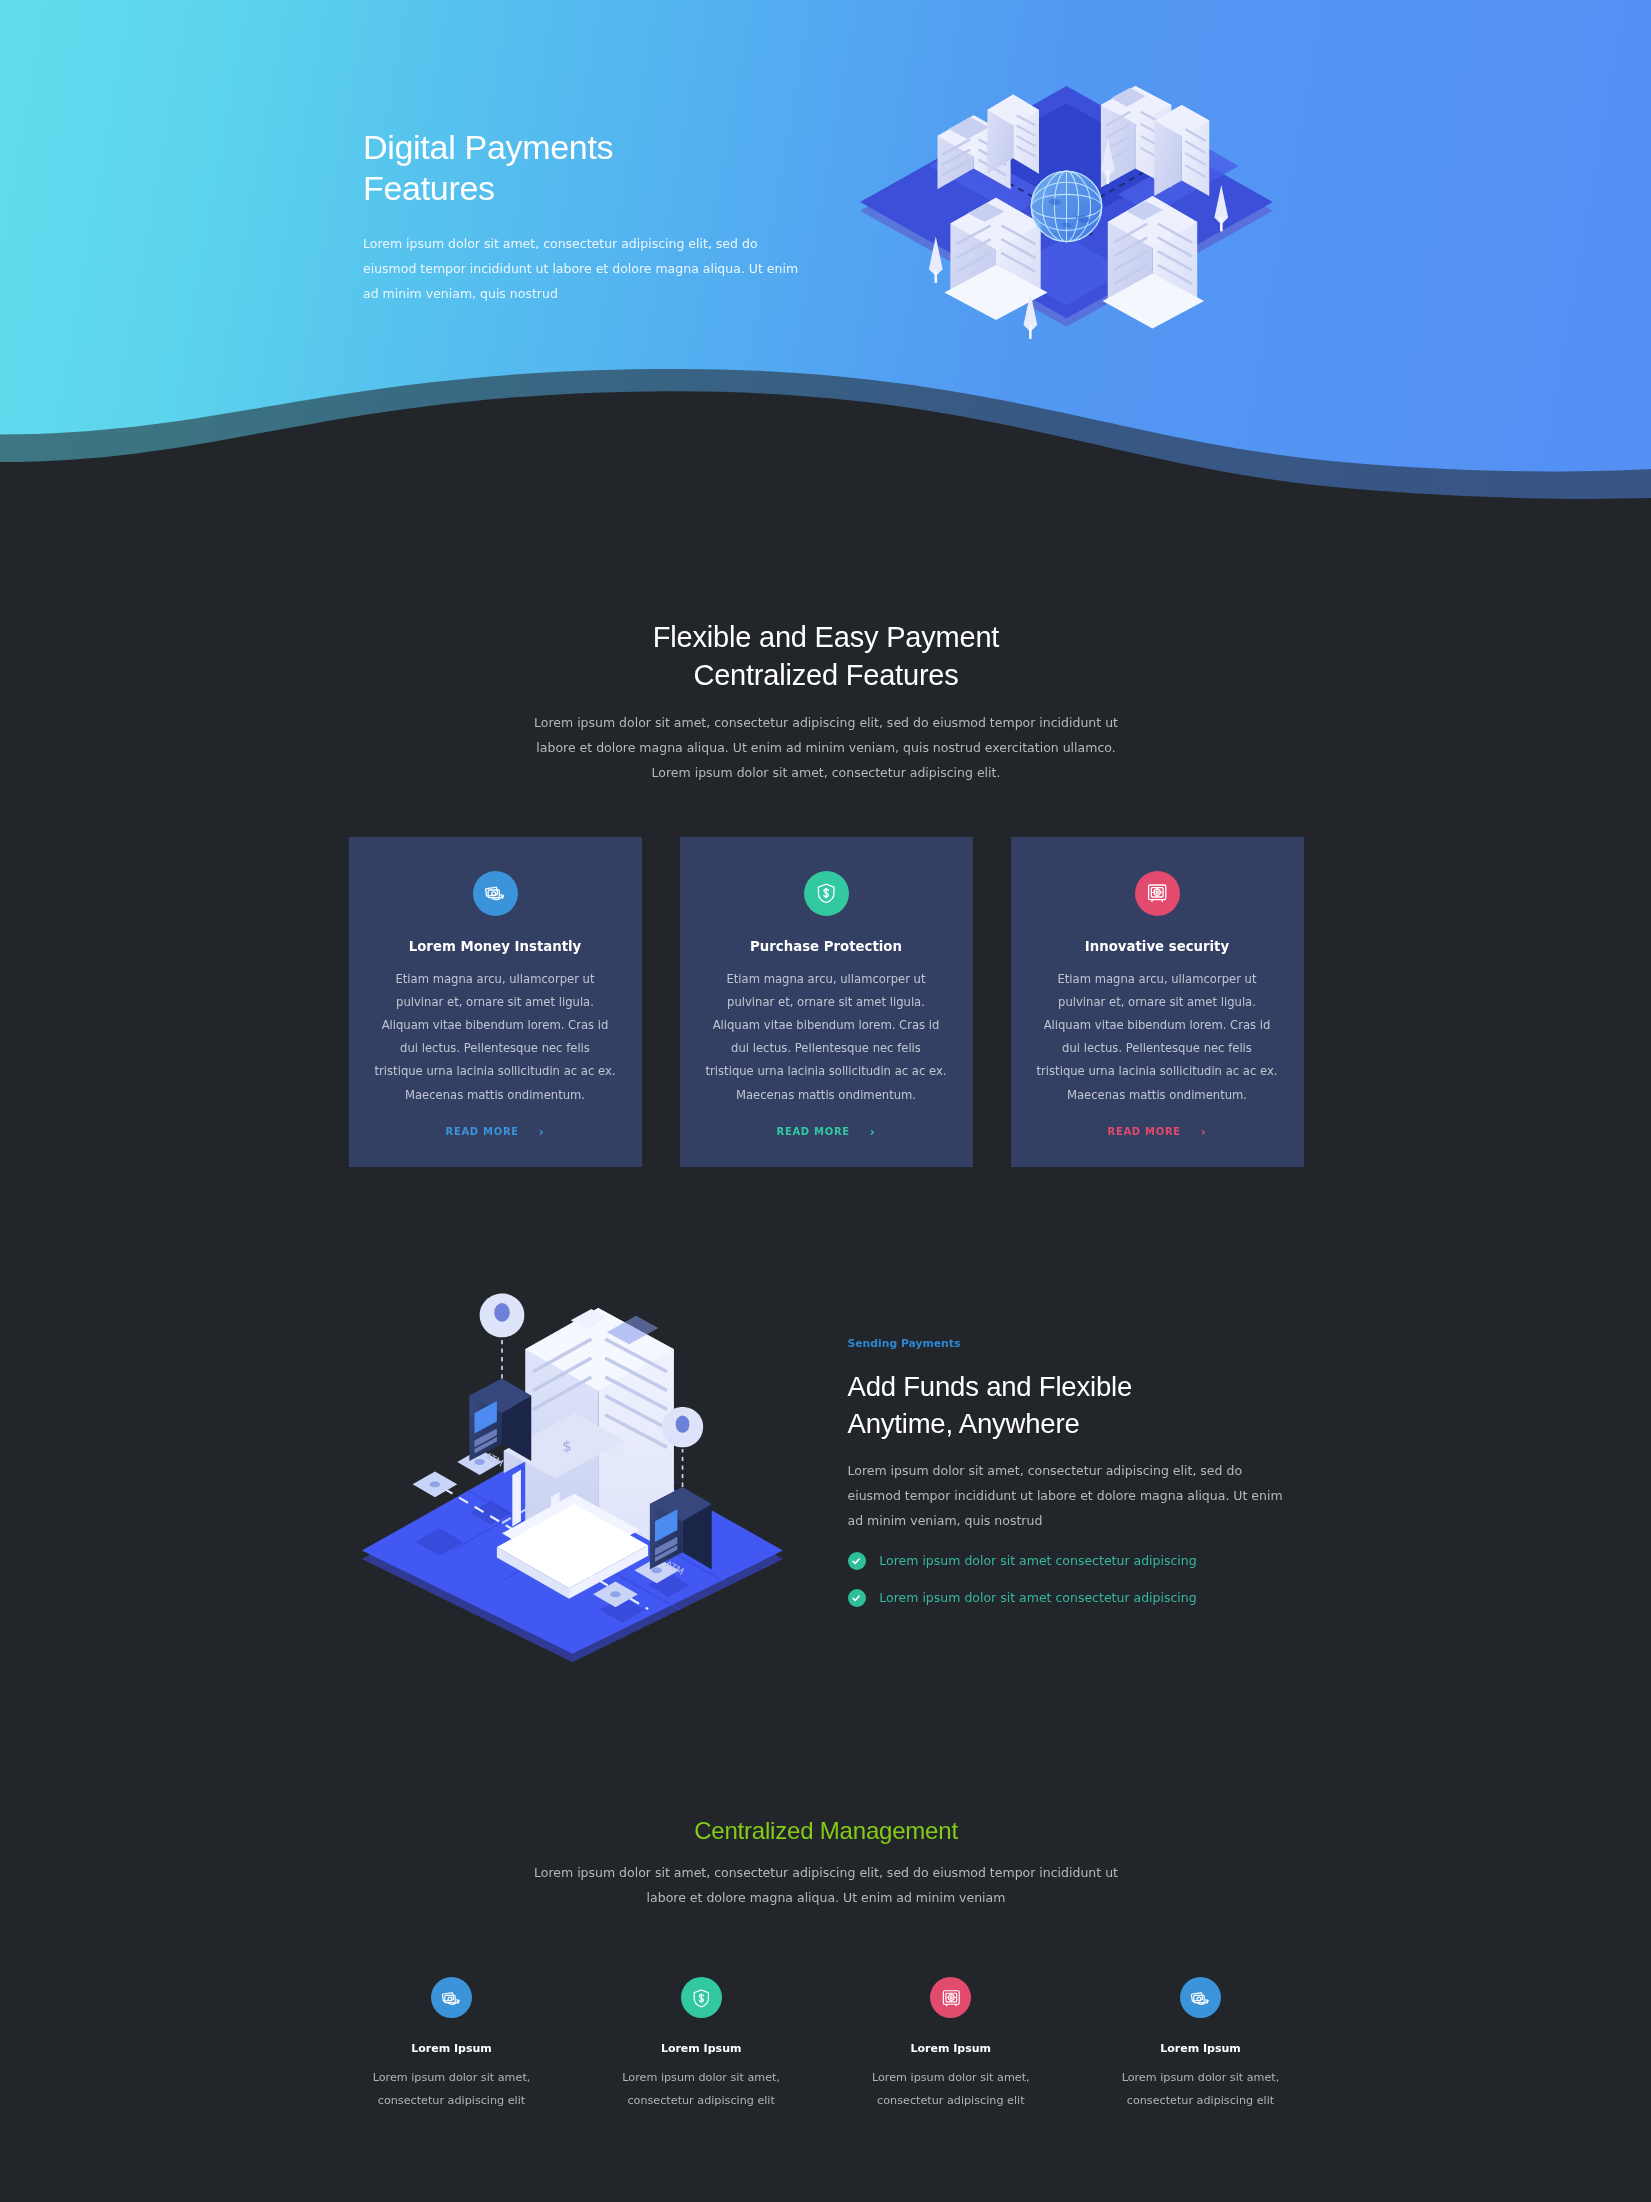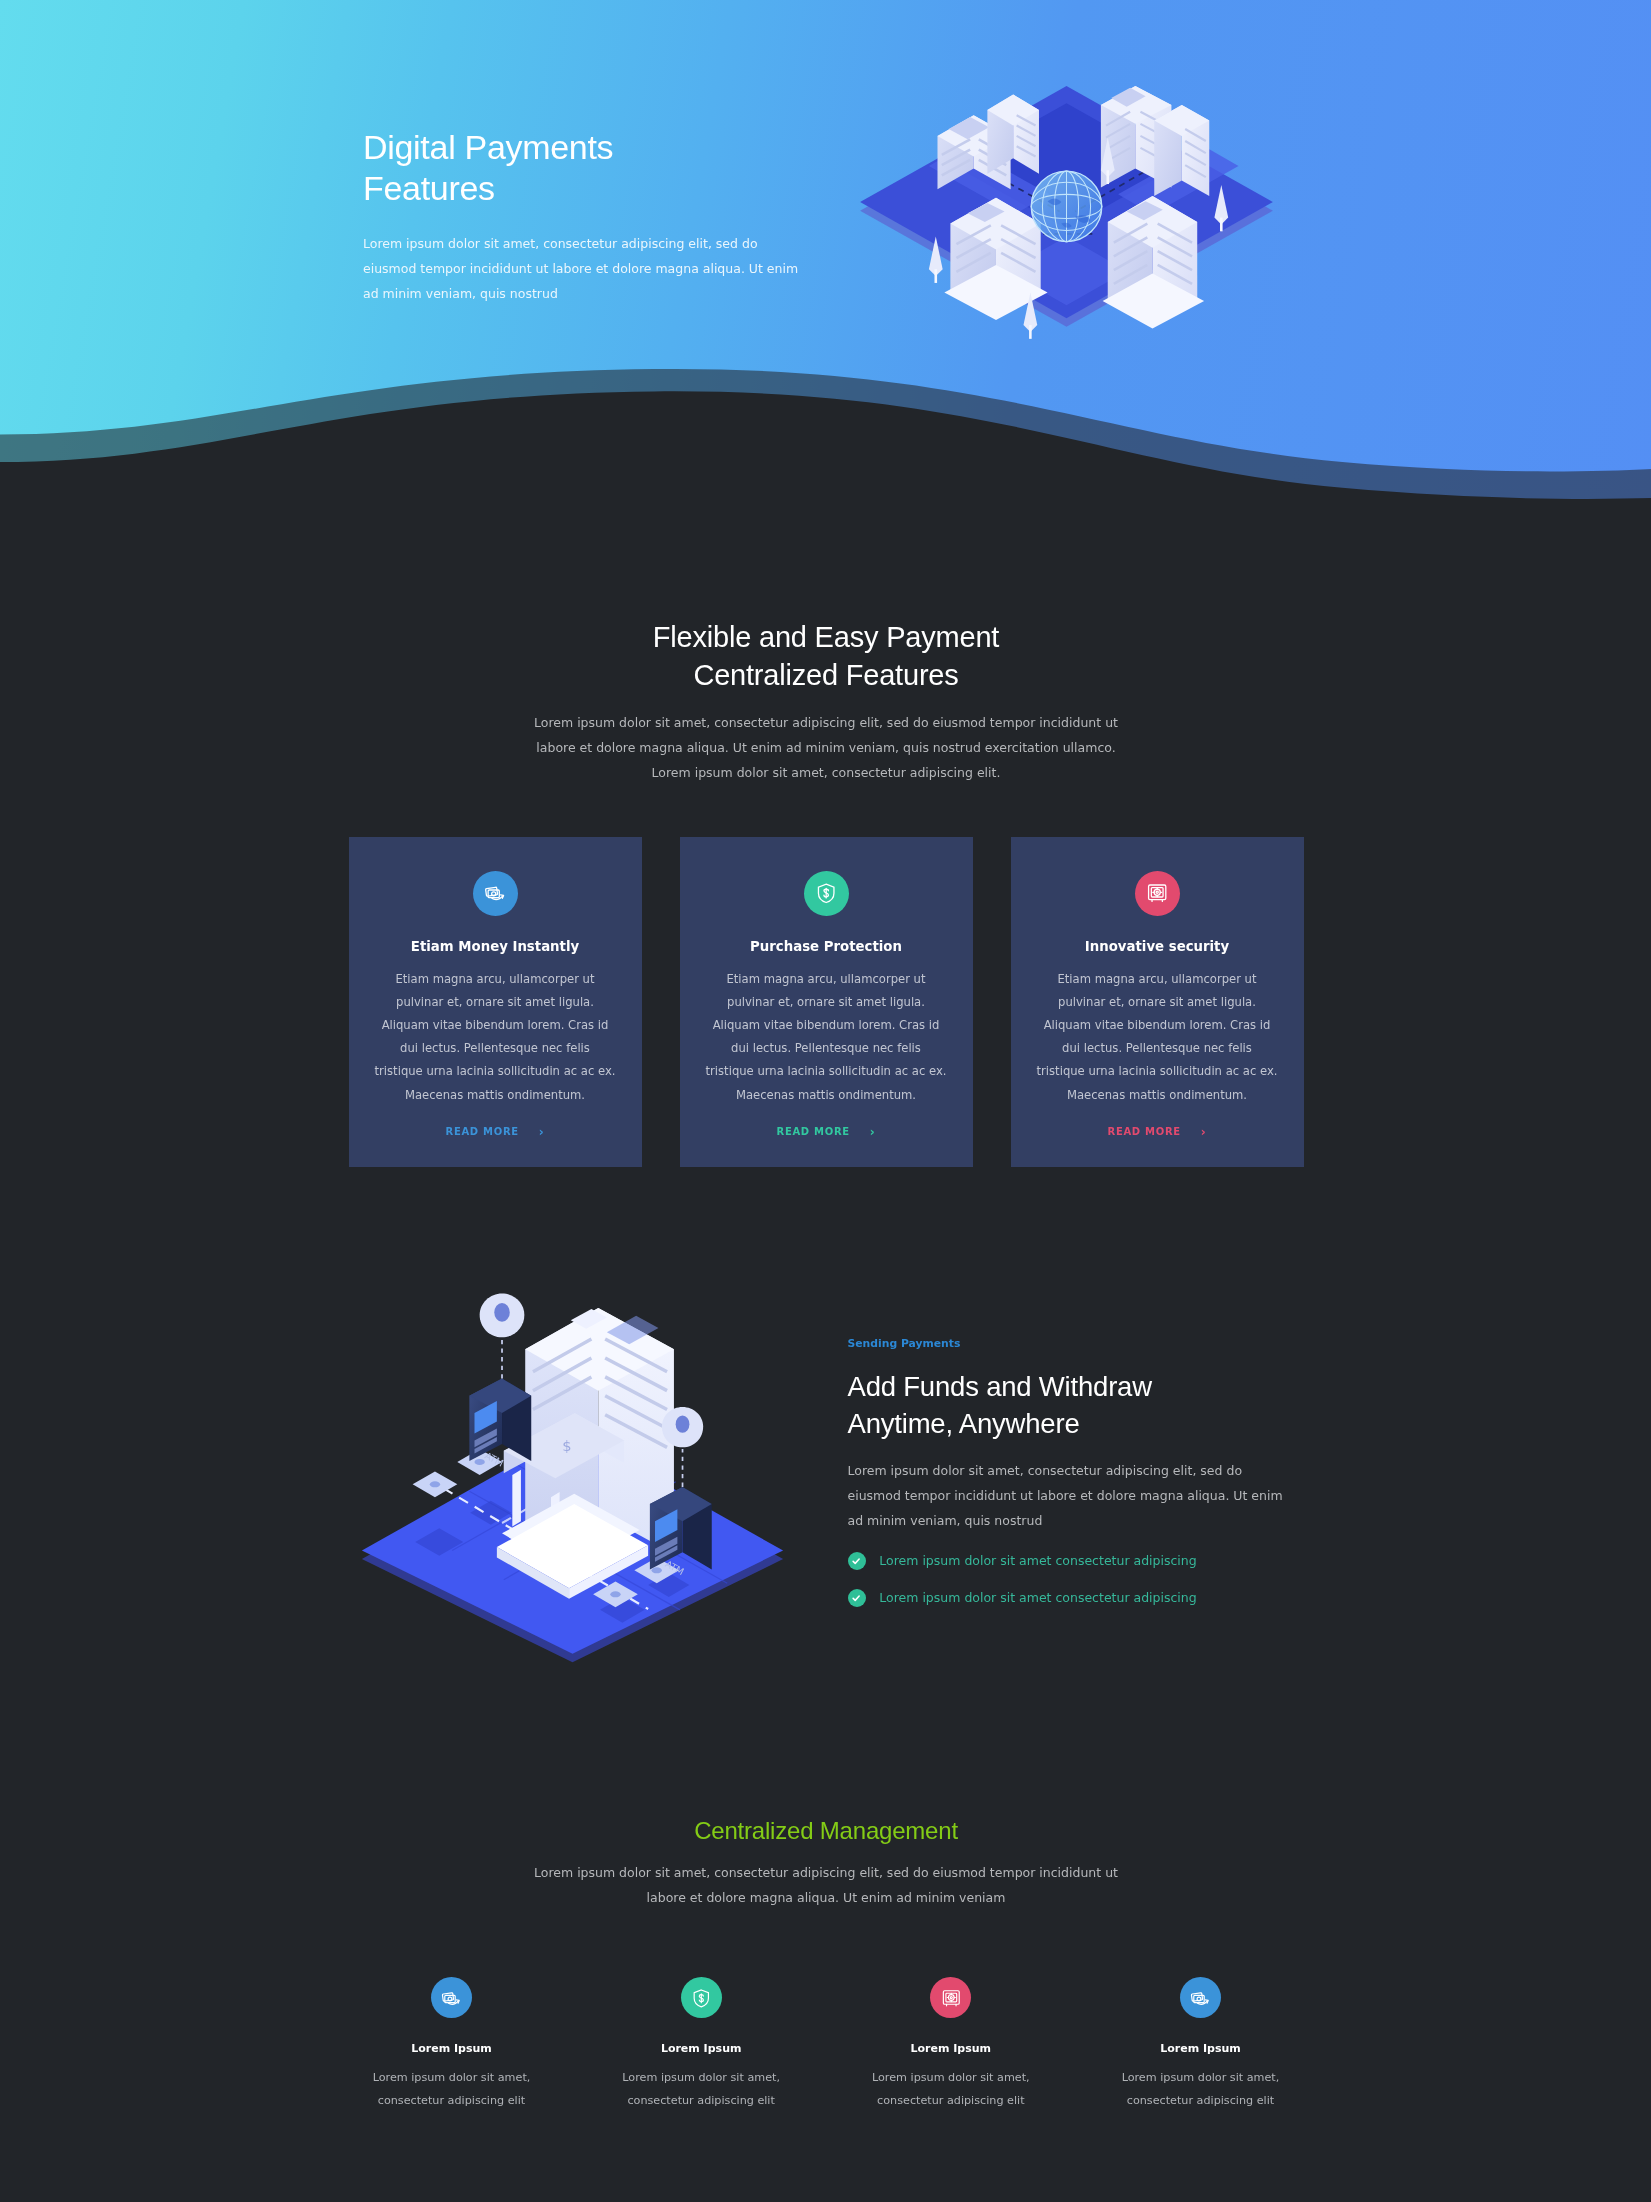--- a/index.html
+++ b/index.html
@@ -406,21 +406,21 @@
     <div class="card">
       <div class="card-icon ic-blue">
         <svg width="24" height="24" viewBox="0 0 28 28" fill="none" stroke="#fff" stroke-width="1.5">
           <rect x="3.5" y="8" width="13" height="9" rx="1.2" transform="rotate(-8 10 12.5)"></rect>
           <rect x="6" y="10.5" width="13" height="9" rx="1.2"></rect>
           <circle cx="12.5" cy="15" r="2.4"></circle>
           <path d="M10 20 C15 23 20 21 23.5 17"></path>
           <path d="M20.5 16.2 L24 16.8 L22.6 20.2" stroke-linejoin="round" stroke-linecap="round"></path>
         </svg>
       </div>
-      <div class="card-title">Etiam Money Instantly</div>
+      <div class="card-title">Lorem Money Instantly</div>
       <p class="card-body">Etiam magna arcu, ullamcorper ut pulvinar et, ornare sit amet ligula. Aliquam vitae bibendum lorem. Cras id dui lectus. Pellentesque nec felis tristique urna lacinia sollicitudin ac ac ex. Maecenas mattis ondimentum.</p>
       <a class="card-link lk-blue" href="#">
         <span>READ MORE</span>
         <span class="chev">›</span>
       </a>
     </div>
 
     <div class="card">
       <div class="card-icon ic-green">
         <svg width="22.4" height="22.4" viewBox="0 0 26 26" fill="none" stroke="#fff" stroke-width="1.5">
@@ -570,21 +570,21 @@
         <path d="M388 252 L388 208" stroke="#c8d0f0" stroke-width="2" stroke-dasharray="5 5"></path>
         <path d="M388 206 C374 206 364 195 364 182 C364 169 375 159 388 159 C401 159 412 169 412 182 C412 195 402 206 388 206 Z" fill="#dde3f9"></path>
         <ellipse cx="388" cy="179" rx="8" ry="10" fill="#6d81d8"></ellipse>
       </g>
     </svg>
   </div>
 
   <div class="funds-text">
     <div class="eyebrow">Sending Payments</div>
     <h2 class="funds-title">
-      <span>Add Funds and Withdraw</span><br>
+      <span>Add Funds and Flexible</span><br>
       <span>Anytime, Anywhere</span>
     </h2>
     <p class="funds-sub">Lorem ipsum dolor sit amet, consectetur adipiscing elit, sed do eiusmod tempor incididunt ut labore et dolore magna aliqua. Ut enim ad minim veniam, quis nostrud</p>
 
     <div class="checklist">
       <div class="check-item">
         <span class="check-circle">
           <svg width="10.3" height="10.3" viewBox="0 0 12 12" fill="none" stroke="#ffffff" stroke-width="1.8" stroke-linecap="round" stroke-linejoin="round">
               <path d="M2.5 6.3 L4.9 8.6 L9.5 3.6"></path>
             </svg>

